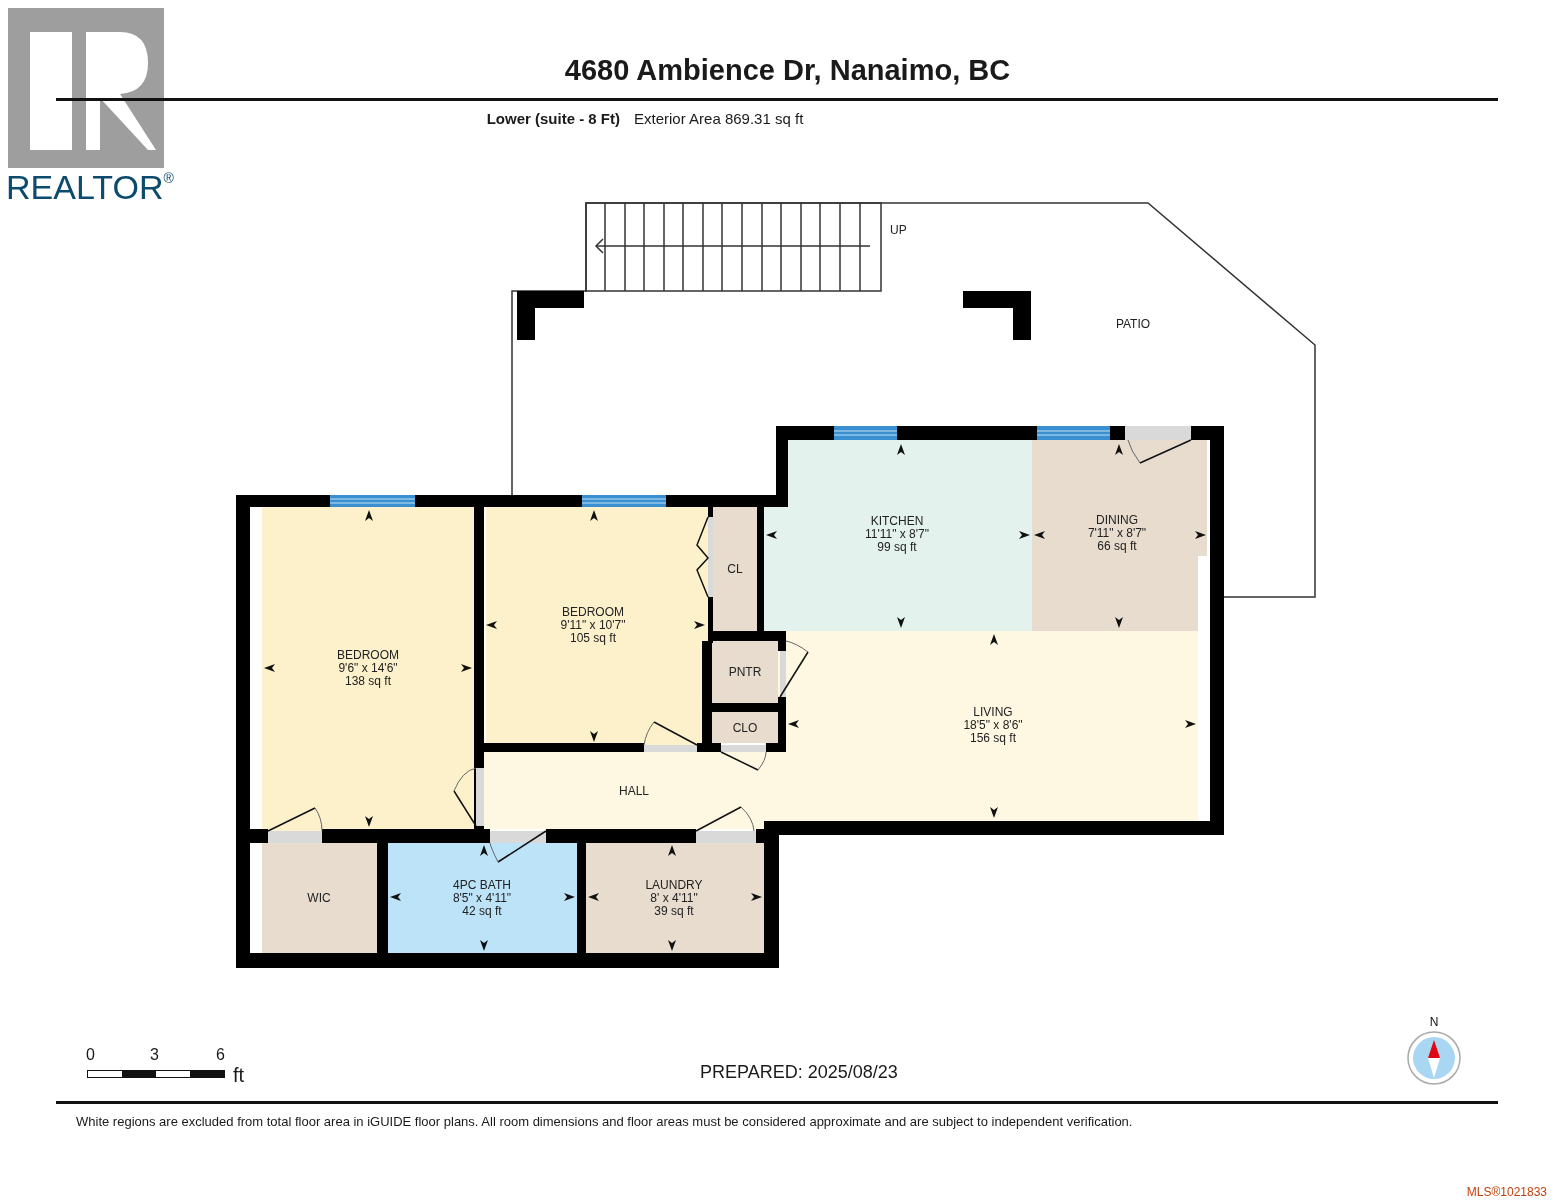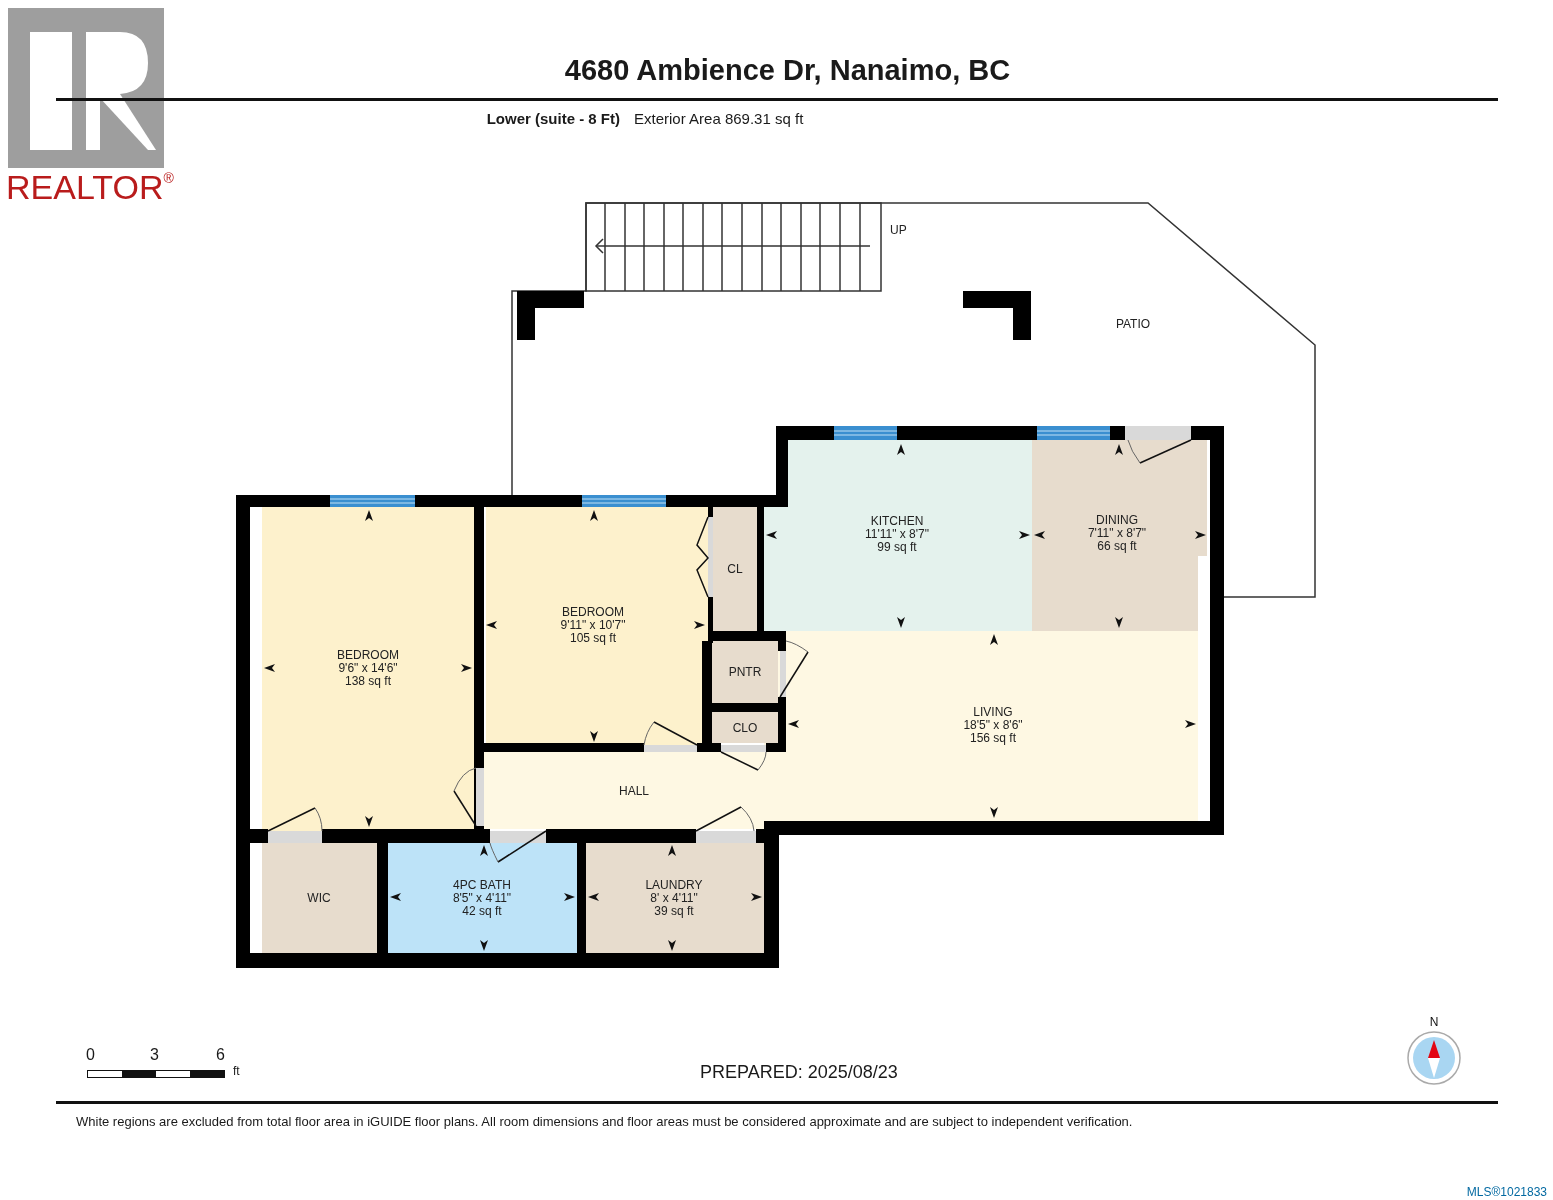--- a/index.html
+++ b/index.html
@@ -1,36 +1,36 @@
 <!DOCTYPE html>
 <html><head>
 <meta charset="utf-8">
 <style>
   html, body { margin:0; padding:0; background:#ffffff; }
   body { width:1553px; height:1200px; position:relative; overflow:hidden; font-family:"Liberation Sans", sans-serif; color:#1a1a1a; }
   .logo { position:absolute; left:8px; top:8px; width:156px; height:160px; background:#9e9e9e; }
-  .logo-text { position:absolute; left:6px; top:168px; font-size:34px; color:#b91c1c; letter-spacing:0px; font-family:"Liberation Sans", sans-serif; }
+  .logo-text { position:absolute; left:6px; top:168px; font-size:34px; color:#0c4a6e; letter-spacing:0px; font-family:"Liberation Sans", sans-serif; }
   .logo-text sup { font-size:14px; vertical-align:top; position:relative; top:2px; }
   .title { position:absolute; left:0; width:1553px; top:54px; text-align:center; font-size:29px; font-weight:bold;padding-left:11px; }
   .title-rule { position:absolute; left:56px; width:1442px; top:98px; height:3px; background:#111; }
   .subtitle { position:absolute; left:0; width:1290px; top:110px; text-align:center; font-size:15px; }
   .subtitle b { font-weight:bold; margin-right:14px; }
   svg.plan { position:absolute; left:0; top:0; }
   .room-label { font-family:"Liberation Sans", sans-serif; font-size:12px; fill:#222; text-anchor:middle; }
   .scale { position:absolute; left:84px; top:1046px; }
   .scale-nums { position:relative; height:18px; font-size:16px; }
   .scale-nums span { position:absolute; top:0; }
   .scale-bar { position:absolute; top:24px; left:3px; width:136px; height:6px; border:1px solid #111; display:flex; }
   .scale-bar div { flex:1; }
-  .scale-unit { position:absolute; left:149px; top:18px; font-size:12px; }
+  .scale-unit { position:absolute; left:149px; top:18px; font-size:20px; }
   .prepared { position:absolute; left:700px; top:1062px; font-size:18px; }
   .compass { position:absolute; left:1405px; top:1014px; width:58px; height:72px; }
   .footer-rule { position:absolute; left:56px; width:1442px; top:1101px; height:3px; background:#111; }
   .disclaimer { position:absolute; left:61px; top:1114px; font-size:13px;margin-left:15px; }
-  .mls { position:absolute; right:6px; top:1185px; font-size:12px; color:#0369a1; }
+  .mls { position:absolute; right:6px; top:1185px; font-size:12px; color:#c2410c; }
 </style>
 </head>
 <body>
 
 <div class="logo">
   <svg width="156" height="160" viewBox="0 0 156 160">
     <rect x="22" y="24" width="42" height="118" fill="#fff"></rect>
     <path d="M78 24 H112 Q140 24 140 55 Q140 84 112 86 H92 V142 H78 Z" fill="#fff"></path>
     <polygon points="92,86 112,86 148,142 92,142" fill="#fff"></polygon>
     <polygon points="92,90 140,142 92,142" fill="#9e9e9e"></polygon>

